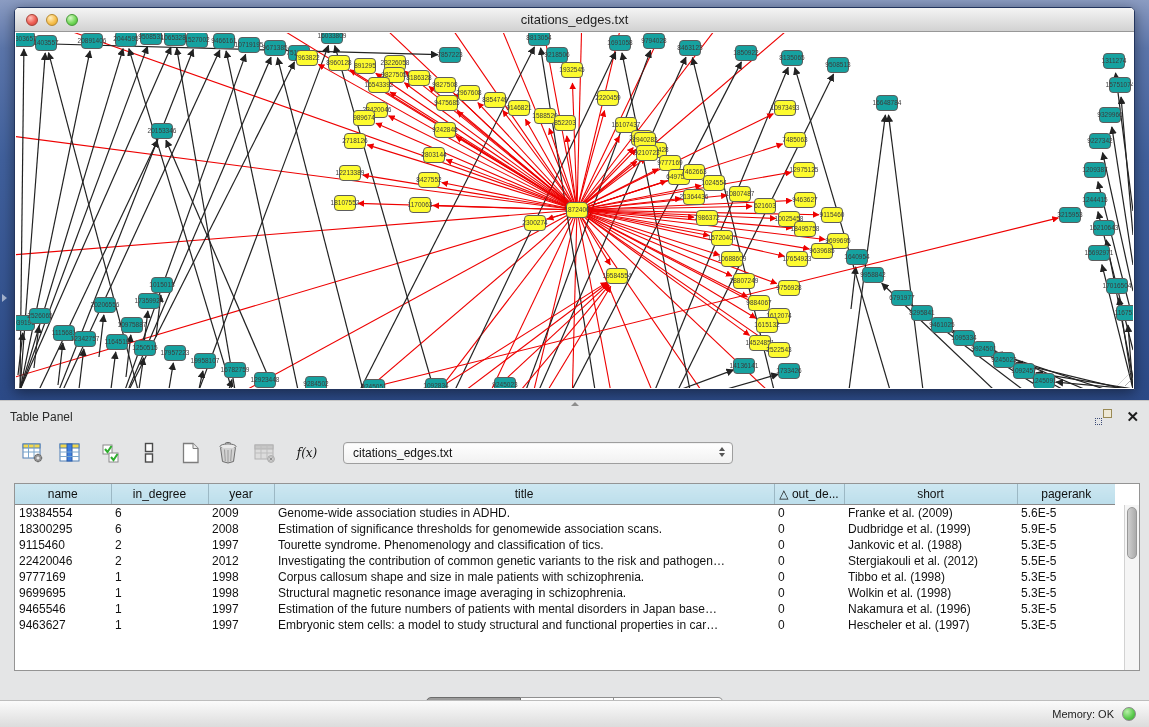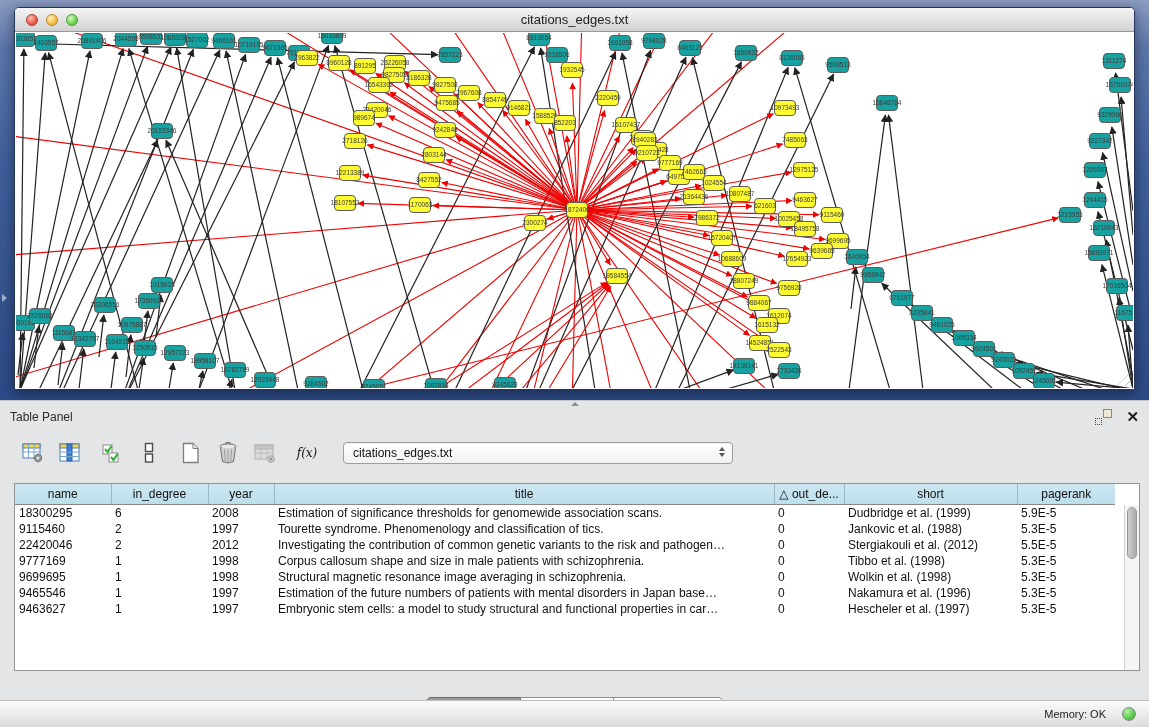--- a/index.html
+++ b/index.html
@@ -76,21 +76,21 @@
   .seg { display:flex; }
   .seg-btn { height:21px; line-height:19px; padding:0 16px; font-size:12px; color:#1a1a1a;
     background:linear-gradient(#fefefe,#efefef); border:1px solid #8f8f8f; border-left:none; cursor:pointer;margin-top:20px; }
   .seg-btn:first-child { border-left:1px solid #8f8f8f; border-radius:5px 0 0 5px; }
   .seg-btn:last-child { border-radius:0 5px 5px 0; }
   .seg-btn.sel { background:linear-gradient(#9d9d9d,#777); color:#f4f4f4; border-color:#6c6c6c; }
 
   
   .statusbar { position:absolute; left:0; top:700px; width:1149px; height:27px;
     background:linear-gradient(#fbfbfb,#dcdcdc); border-top:1px solid #bdbdbd;
-    display:flex; align-items:center; justify-content:flex-end; padding-right:13px; gap:16px;
+    display:flex; align-items:center; justify-content:flex-end; padding-right:13px; gap:8px;
     font-size:11px; color:#222; }
   .mem-dot { width:14px; height:14px; border-radius:50%;
     background:radial-gradient(circle at 35% 30%,#b8f0a8,#57c94a 60%,#3da432); border:1px solid #8a8a8a; }
 </style>
 </head>
 <body>
 
 <div class="app">
 
   <div class="desktop">
@@ -878,20 +878,29 @@
               <th>in_degree</th>
               <th>year</th>
               <th>title</th>
               <th>△ out_de...</th>
               <th>short</th>
               <th>pagerank</th>
             </tr>
           </thead>
         <tbody id="tbody-rows">
             <tr>
+              <td>19384554</td>
+              <td>6</td>
+              <td>2009</td>
+              <td>Genome-wide association studies in ADHD.</td>
+              <td>0</td>
+              <td>Franke et al. (2009)</td>
+              <td>5.6E-5</td>
+            </tr>
+            <tr>
               <td>18300295</td>
               <td>6</td>
               <td>2008</td>
               <td>Estimation of significance thresholds for genomewide association scans.</td>
               <td>0</td>
               <td>Dudbridge et al. (1999)</td>
               <td>5.9E-5</td>
             </tr>
             <tr>
               <td>9115460</td>

